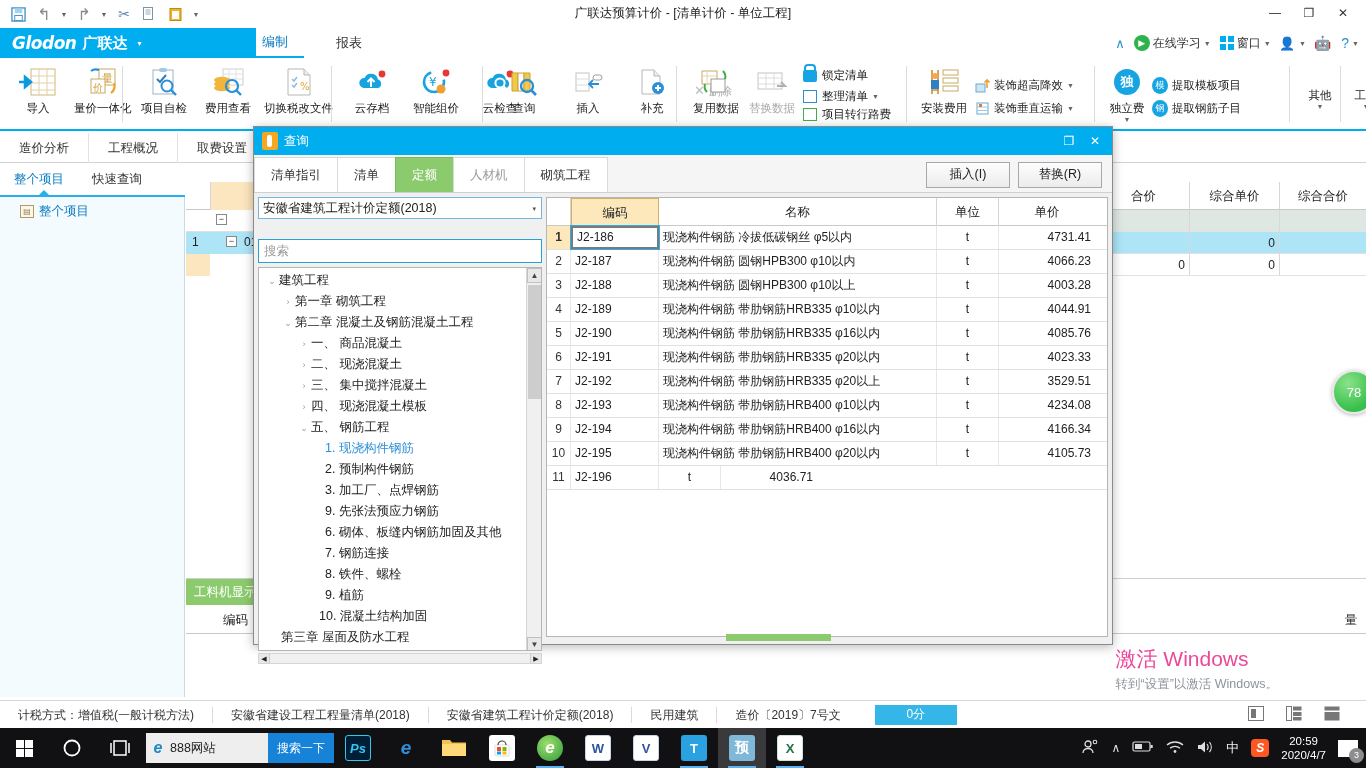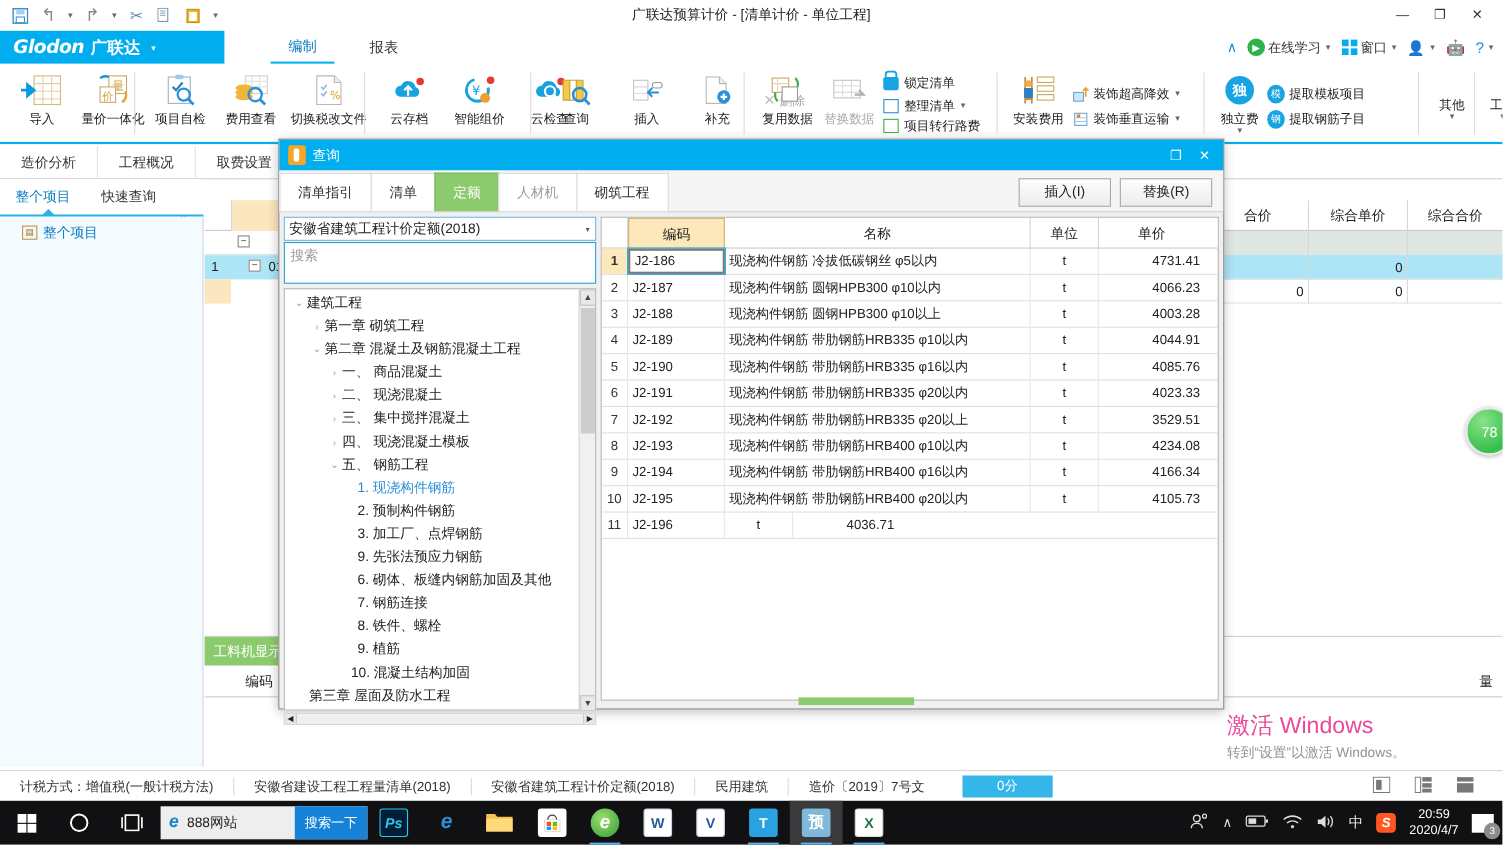--- a/index.html
+++ b/index.html
@@ -17,21 +17,21 @@
   .titlebar { position:absolute; left:0; top:0; width:1366px; height:28px; background:#fff; border-bottom:0px; }
   .qat { position:absolute; left:8px; top:2px; height:24px; display:flex; align-items:center; gap:6px; }
   .qat .ic { width:20px; height:20px; display:flex; align-items:center; justify-content:center; color:#4a7ebb; font-size:14px; }
   .qat .arrowdn { font-size:7px; color:#666; width:8px; text-align:center; }
   .win-title { position:absolute; left:0; top:5px; width:1366px; text-align:center; font-size:12.5px; color:#222; }
   .wbtns { position:absolute; right:6px; top:2px; display:flex; gap:0px; }
   .wbtn { width:34px; height:22px; display:flex; align-items:center; justify-content:center; font-size:12px; color:#333; }
 
   
   .gbar { position:absolute; left:0; top:28px; width:1366px; height:30px; background:#fff; }
-  .logo { position:absolute; left:0; top:0; width:204px; height:30px; background:#00AEEF; color:#fff;
+  .logo { position:absolute; left:0; top:0; width:256px; height:30px; background:#00AEEF; color:#fff;
           display:flex; align-items:center; padding-left:12px; gap:6px; }
   .logo .gl { font-family:"DejaVu Sans", sans-serif; font-style:italic; font-weight:bold; font-size:17px; letter-spacing:-0.5px;}
   .logo .cn { font-weight:bold; font-size:15px; }
   .logo .cv { font-size:8px; margin-left:4px; }
   .rtab { position:absolute; top:0; height:30px; display:flex; align-items:center; justify-content:center;
           font-size:13px; color:#333; padding:0 16px; }
   .rtab.active { color:#0a7cc1; border-bottom:2px solid #00AEEF; }
   .gbar-right { position:absolute; right:4px; top:0; height:30px; display:flex; align-items:center; gap:3px; font-size:12px; color:#333;}
   .gbar-right .item { display:flex; align-items:center; gap:3px; padding:0 3px; }
   .caret { font-size:7px; color:#666; }
@@ -105,21 +105,21 @@
   .dtab { display:flex;align-items:center;justify-content:center; padding:0 16px; font-size:12.5px; color:#333; background:#fff; border:1px solid #d9d9d9; border-bottom:none; margin-right:-1px;}
   .dtab.sel{ background:#8ccb6d; color:#fff; border-color:#7ab95c;}
   .dtab.dim{ color:#9a9a9a;}
   .dlg-acts { margin-left:auto; display:flex; align-items:center; gap:8px; padding-right:10px;}
   .dbtn{ width:84px;height:26px; border:1px solid #a8a8a8; background:linear-gradient(#fdfdfd,#ececec); font-size:12.5px; display:flex;align-items:center;justify-content:center;}
 
   .dlg-body{ position:absolute; left:0; top:66px; width:858px; height:451px; }
   .leftpane { position:absolute; left:4px; top:4px; width:284px; height:440px; }
   .combo { width:284px; height:22px; border:1px solid #6fb8e0; background:#fff; font-size:12.5px; padding:2px 18px 0 4px; position:relative; white-space:nowrap; overflow:hidden;}
   .combo .ca{ position:absolute; right:5px; top:7px; font-size:7px; color:#555;}
-  .srch { margin-top:1px; width:284px; height:38px; border:1px solid #2a9fd8; background:#fff; font-size:12.5px; padding:3px 4px 0 5px; color:#9a9a9a;}
+  .srch { margin-top:20px; width:284px; height:24px; border:1px solid #2a9fd8; background:#fff; font-size:12.5px; padding:3px 4px 0 5px; color:#9a9a9a;}
   .treebox { margin-top:4px; width:284px; height:384px; border:1px solid #b5b5b5; background:#fff; position:relative; overflow:hidden;}
   .tn { height:21px; display:flex; align-items:center; font-size:12.5px; color:#222; white-space:nowrap;}
   .tn .ar{ width:14px; text-align:center; color:#9a9a9a; font-size:9px;}
   .tn.hl{ color:#2b8fd8;}
   .tsb { position:absolute; right:0; top:0; width:15px; height:384px; background:#f0f0f0; border-left:1px solid #d5d5d5;}
   .tsb .ab{ width:15px;height:15px;background:#e8e8e8;border:1px solid #c0c0c0;display:flex;align-items:center;justify-content:center;font-size:8px;color:#444;}
   .tsb .thumb{position:absolute;left:1px;top:17px;width:13px;height:114px;background:#cdcdcd;}
 
   .rightpane{ position:absolute; left:292px; top:4px; width:562px; height:440px; border:1px solid #b5b5b5; background:#fff; overflow:hidden;}
   .dg-h{ display:flex; height:28px; background:#fff; border-bottom:1px solid #c9c9c9;}

